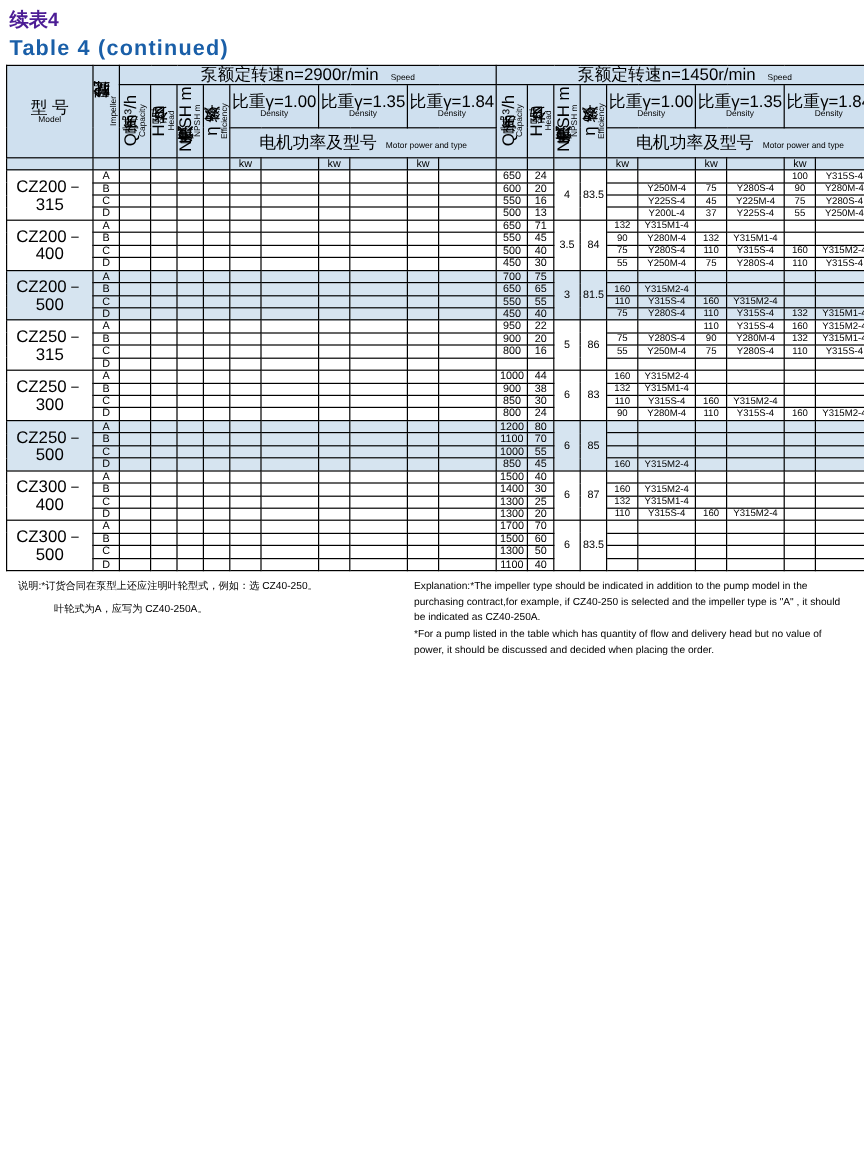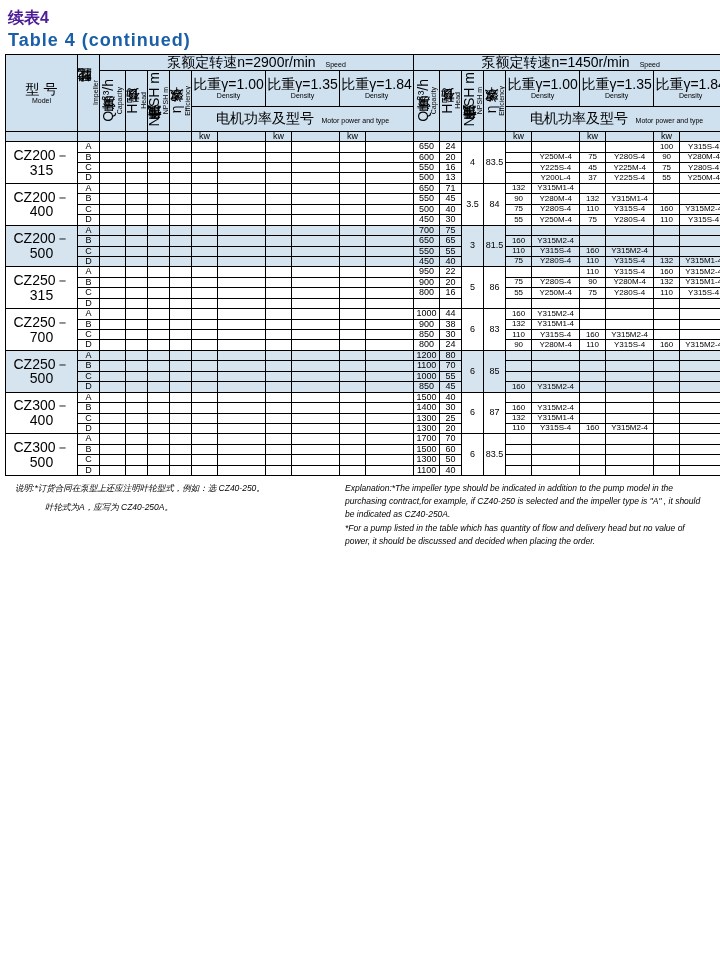--- a/index.html
+++ b/index.html
@@ -53,21 +53,21 @@
 
   
   .notes{
     display:flex;
     margin:6px 5px 0 5px;
     font-size:8.5px;
     line-height:1.55;
   }
   .notes .cnblock{width:330px;padding-left:10px;}
   .notes .enblock{width:365px;}
-  .notes p{margin:0 0 6px 0;font-style:italic;}
+  .notes p{margin:0 0 6px 0;}
   .ind{padding-left:30px;}
   .enblock p{margin:0;}
 </style>
 </head>
 <body>
 
 <div class="page">
 
   <div class="heading">
     <div class="h-cn">续表4</div>
@@ -573,21 +573,21 @@
           <td class="num"></td>
           <td class="num"></td>
           <td class="mot"></td>
           <td class="mot"></td>
           <td class="mot"></td>
           <td class="mot"></td>
           <td class="mot"></td>
           <td class="mot"></td>
         </tr>
         <tr>
-          <td class="model" rowspan="4">CZ250－700</td>
+          <td class="model" rowspan="4">CZ250－300</td>
           <td class="imp">A</td>
           <td class="num"></td>
           <td class="num"></td>
           <td class="num"></td>
           <td class="num"></td>
           <td class="mot"></td>
           <td class="mot"></td>
           <td class="mot"></td>
           <td class="mot"></td>
           <td class="mot"></td>

